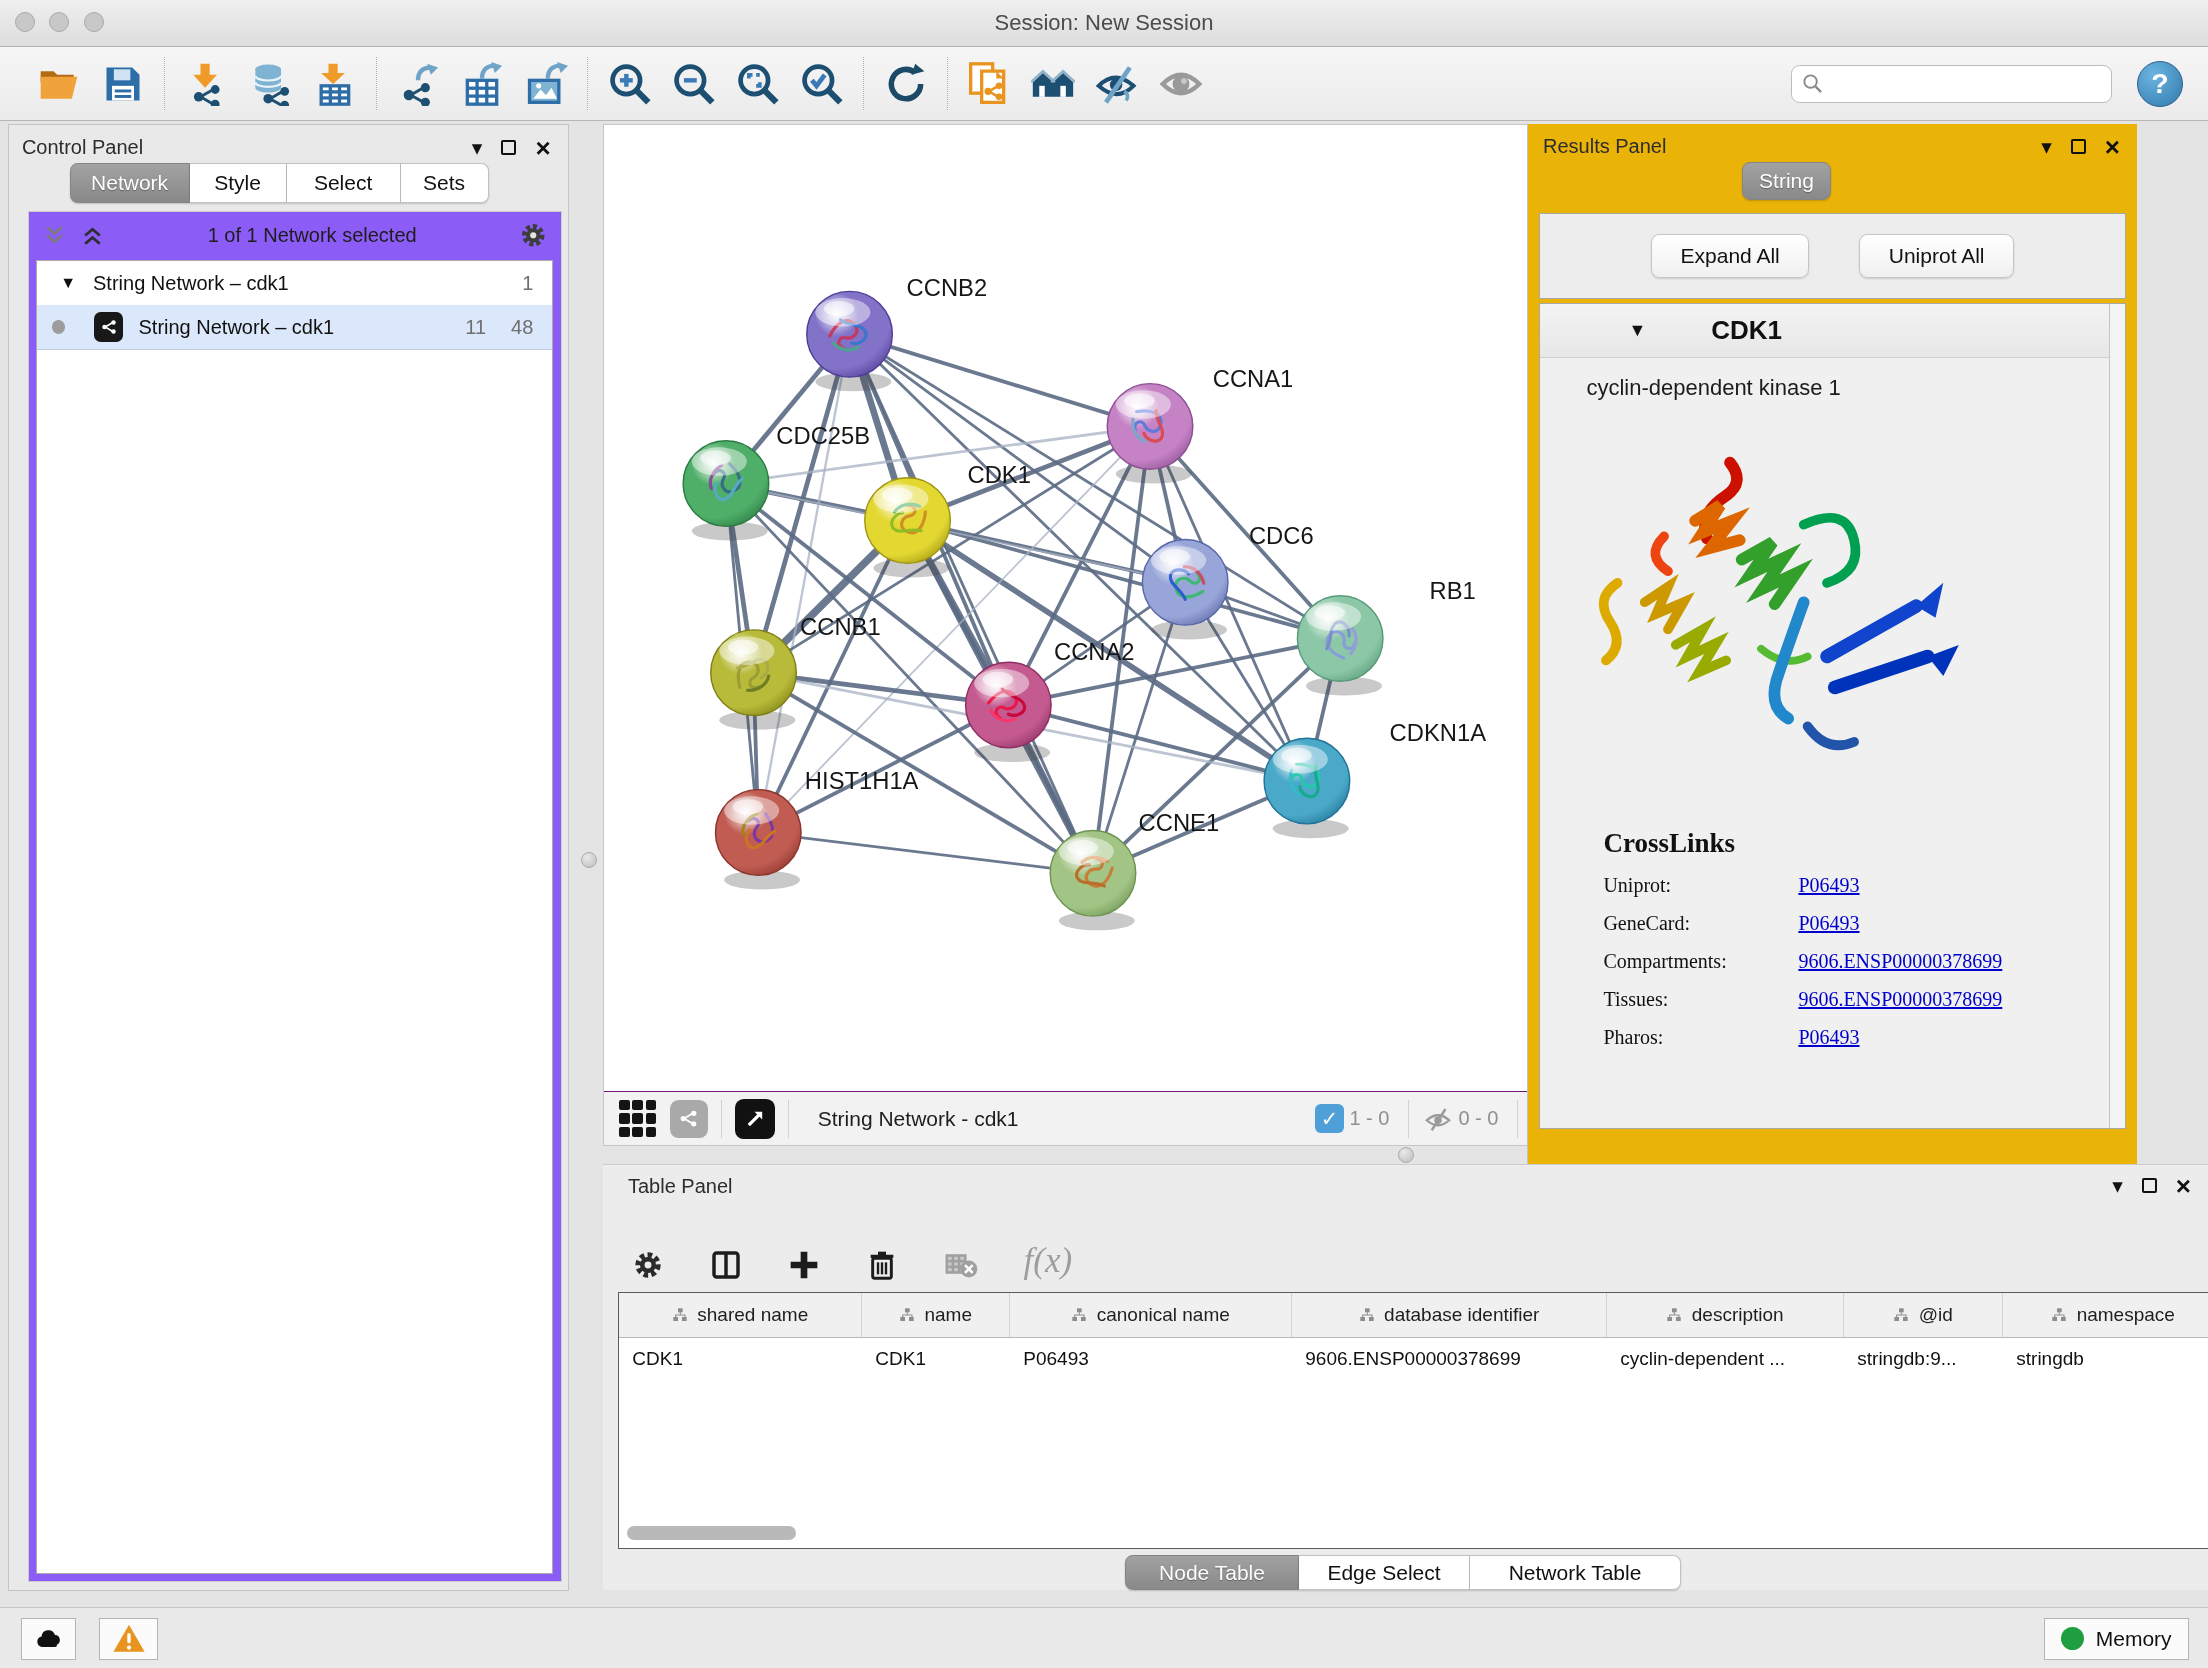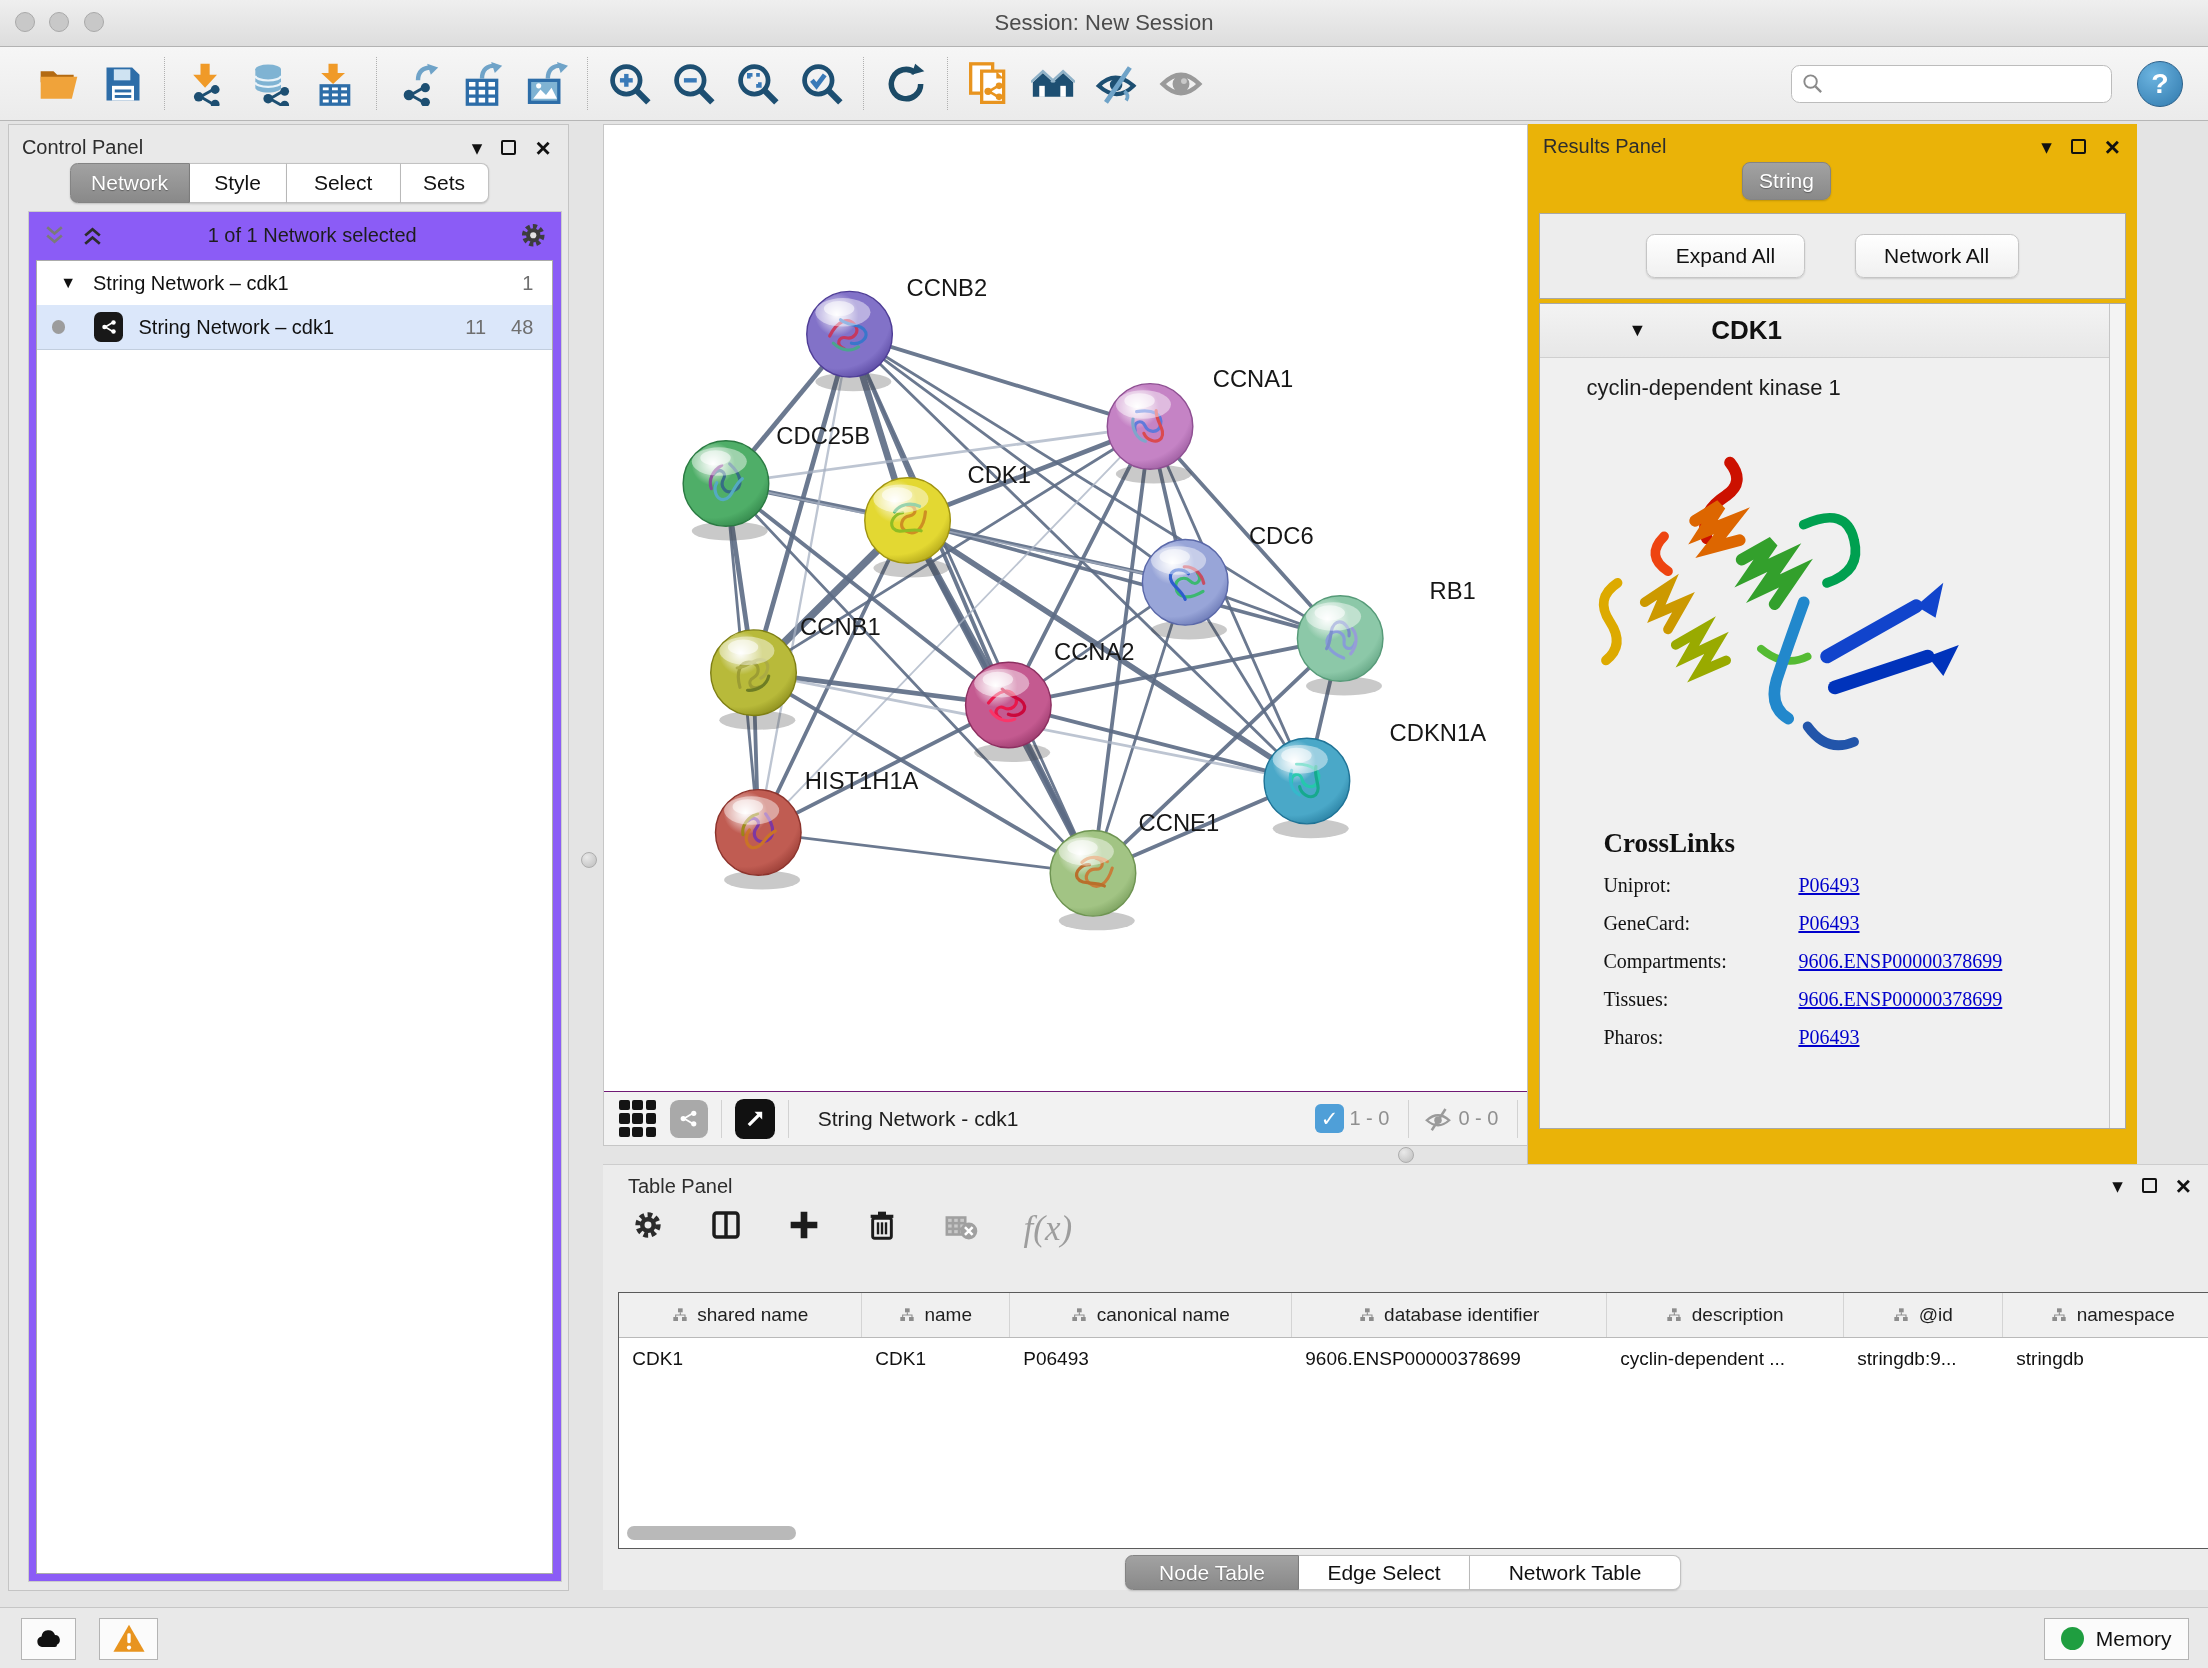--- a/index.html
+++ b/index.html
@@ -97,21 +97,21 @@
   .rp-desc{font-size:22px;color:#1c1c1c;margin:17px 0 0 46px}
   #structure{margin:19px 0 0 34px}
   .xl{font-family:"Liberation Serif",serif;margin:25px 0 0 63px}
   .xl-head{font-size:27px;font-weight:bold;color:#111}
   .xl-row{display:grid;grid-template-columns:195px auto;margin-top:15px;font-size:20px;color:#111}
   .xl-row a{color:#0000cc;text-decoration:underline}
 
   
   #tp{position:absolute;left:603px;top:1164px;width:1605px;height:426px;background:#ececec;
       border-top:1px solid #cdcdcd;box-sizing:border-box}
-  #tp-toolbar{position:absolute;left:28.5px;top:44px;height:72px;display:flex;align-items:flex-start;gap:46px}
+  #tp-toolbar{position:absolute;left:28.5px;top:44px;height:72px;display:flex;align-items:flex-end;gap:46px}
   .fx{font-family:"Liberation Serif",serif;font-style:italic;font-size:35px;color:#9d9d9d}
   #tbl{position:absolute;left:15px;top:127px;right:0;height:257px;background:#fff;
       border:1.9px solid #5a5a5a;border-right:none;box-sizing:border-box;overflow:hidden}
   .thead{display:flex;height:44px;background:#f0f0f0;border-bottom:1px solid #b9b9b9}
   .th{display:flex;align-items:center;justify-content:center;gap:9.5px;font-size:19px;color:#1e1e1e;
       border-right:1px solid #d4d4d4;box-sizing:border-box;overflow:hidden;white-space:nowrap;flex:none}
   .trow{display:flex;height:42px}
   .td{display:flex;align-items:center;padding-left:13.3px;font-size:19px;color:#111;
       box-sizing:border-box;overflow:hidden;white-space:nowrap;flex:none}
   .hscroll{position:absolute;left:7.6px;bottom:7.6px;height:14.3px;width:169px;border-radius:7.6px;background:#b9b9b9}
@@ -709,21 +709,21 @@
   <div class="winctl" style="right:17px;top:9.5px">
     <span class="wc-collapse">▾</span>
     <span class="wc-float"></span>
     <span class="wc-close">×</span>
   </div>
   <div class="tabrow" style="left:214px;top:38px">
     <div class="tab sel single" style="width:89px;height:38px">String</div>
   </div>
   <div id="rp-box1">
     <div class="rp-btn">Expand All</div>
-    <div class="rp-btn">Network All</div>
+    <div class="rp-btn">Uniprot All</div>
   </div>
   <div id="rp-box2">
     <div class="cdk-head">
       <span class="caret">▼</span>
       <span class="sym">CDK1</span>
     </div>
     <div class="rp-desc">cyclin-dependent kinase 1</div>
     <svg id="structure" width="409" height="380" viewBox="0 0 210 196">
       <g fill="none" stroke-linecap="round">
         <path d="M80 22q8 10-2 17q-14 9-10 22" stroke="#cc1100" stroke-width="6"></path>

